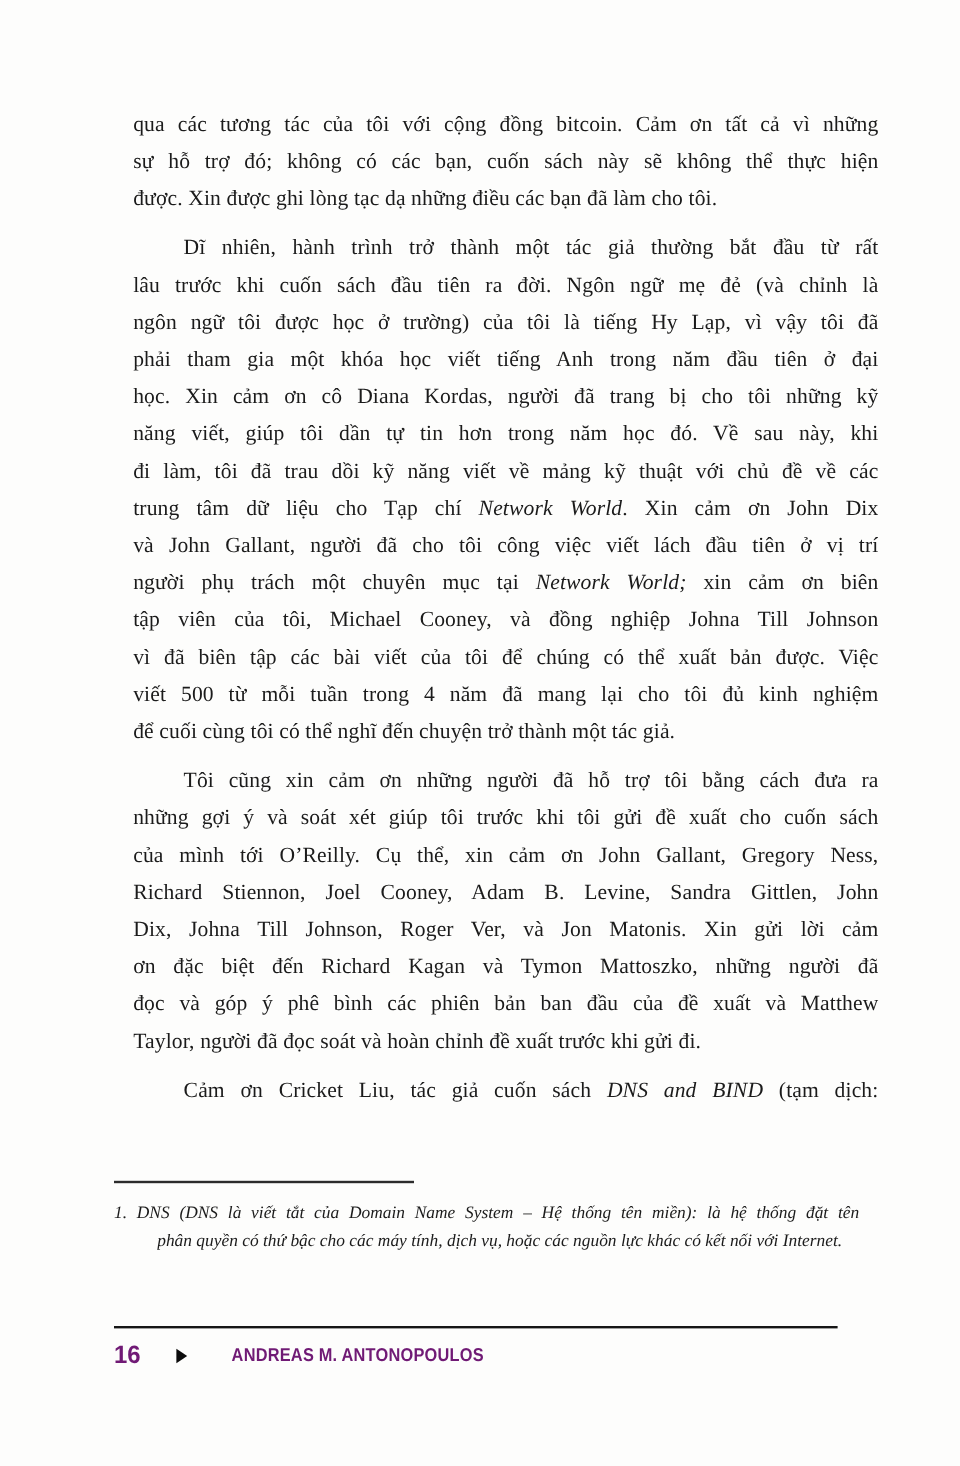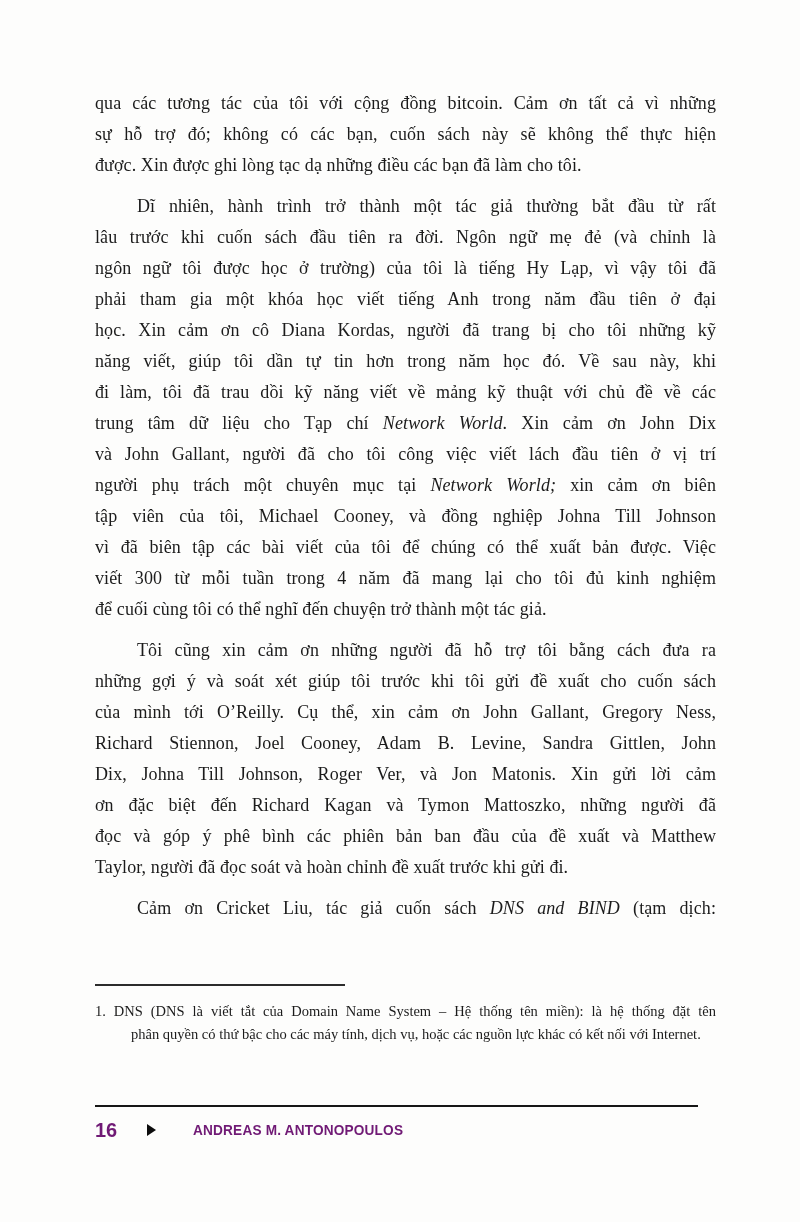--- a/index.html
+++ b/index.html
@@ -12,21 +12,21 @@
     position: relative;
     width: 800px; height: 1222px;
     background: #fdfdfc;
     color: #1b1b1b;
     overflow: hidden;
   }
 
   
   .body-text {
     position: absolute;
-    left: 95px; top: 88px; width: 621px;
+    left: 111px; top: 88px; width: 621px;
   }
   .para { margin: 0 0 10px 0; }
   .line {
     font-size: 18px;
     line-height: 31px;
     height: 31px;
     overflow: hidden;
     text-align: justify;
     text-align-last: justify;
     -moz-text-align-last: justify;
@@ -37,21 +37,21 @@
   .line em { font-style: italic; }
   .line .sup {
     font-size: 11px;
     vertical-align: super;
     line-height: 0;
   }
 
   
   .footnotes {
     position: absolute;
-    left: 95px; top: 984px; width: 621px;
+    left: 95px; top: 984px; width: 621px; font-style: italic;
   }
   .fn-rule {
     width: 250px; height: 2px;
     background: #2c2c2c;
     margin-bottom: 14px;
   }
   .fn-para { margin: 0 0 9px 0; }
   .fn-line {
     font-size: 14.5px;
     line-height: 23px;
@@ -116,21 +116,21 @@
         <div class="line"><span>ngôn ngữ tôi được học ở trường) của tôi là tiếng Hy Lạp, vì vậy tôi đã</span></div>
         <div class="line"><span>phải tham gia một khóa học viết tiếng Anh trong năm đầu tiên ở đại</span></div>
         <div class="line"><span>học. Xin cảm ơn cô Diana Kordas, người đã trang bị cho tôi những kỹ</span></div>
         <div class="line"><span>năng viết, giúp tôi dần tự tin hơn trong năm học đó. Về sau này, khi</span></div>
         <div class="line"><span>đi làm, tôi đã trau dồi kỹ năng viết về mảng kỹ thuật với chủ đề về các</span></div>
         <div class="line"><span>trung tâm dữ liệu cho Tạp chí </span><em>Network World</em><span>. Xin cảm ơn John Dix</span></div>
         <div class="line"><span>và John Gallant, người đã cho tôi công việc viết lách đầu tiên ở vị trí</span></div>
         <div class="line"><span>người phụ trách một chuyên mục tại </span><em>Network World;</em><span> xin cảm ơn biên</span></div>
         <div class="line"><span>tập viên của tôi, Michael Cooney, và đồng nghiệp Johna Till Johnson</span></div>
         <div class="line"><span>vì đã biên tập các bài viết của tôi để chúng có thể xuất bản được. Việc</span></div>
-        <div class="line"><span>viết 300 từ mỗi tuần trong 4 năm đã mang lại cho tôi đủ kinh nghiệm</span></div>
+        <div class="line"><span>viết 500 từ mỗi tuần trong 4 năm đã mang lại cho tôi đủ kinh nghiệm</span></div>
         <div class="line last"><span>để cuối cùng tôi có thể nghĩ đến chuyện trở thành một tác giả.</span></div>
       </div>
       <div class="para">
         <div class="line indent"><span>Tôi cũng xin cảm ơn những người đã hỗ trợ tôi bằng cách đưa ra</span></div>
         <div class="line"><span>những gợi ý và soát xét giúp tôi trước khi tôi gửi đề xuất cho cuốn sách</span></div>
         <div class="line"><span>của mình tới O’Reilly. Cụ thể, xin cảm ơn John Gallant, Gregory Ness,</span></div>
         <div class="line"><span>Richard Stiennon, Joel Cooney, Adam B. Levine, Sandra Gittlen, John</span></div>
         <div class="line"><span>Dix, Johna Till Johnson, Roger Ver, và Jon Matonis. Xin gửi lời cảm</span></div>
         <div class="line"><span>ơn đặc biệt đến Richard Kagan và Tymon Mattoszko, những người đã</span></div>
         <div class="line"><span>đọc và góp ý phê bình các phiên bản ban đầu của đề xuất và Matthew</span></div>

